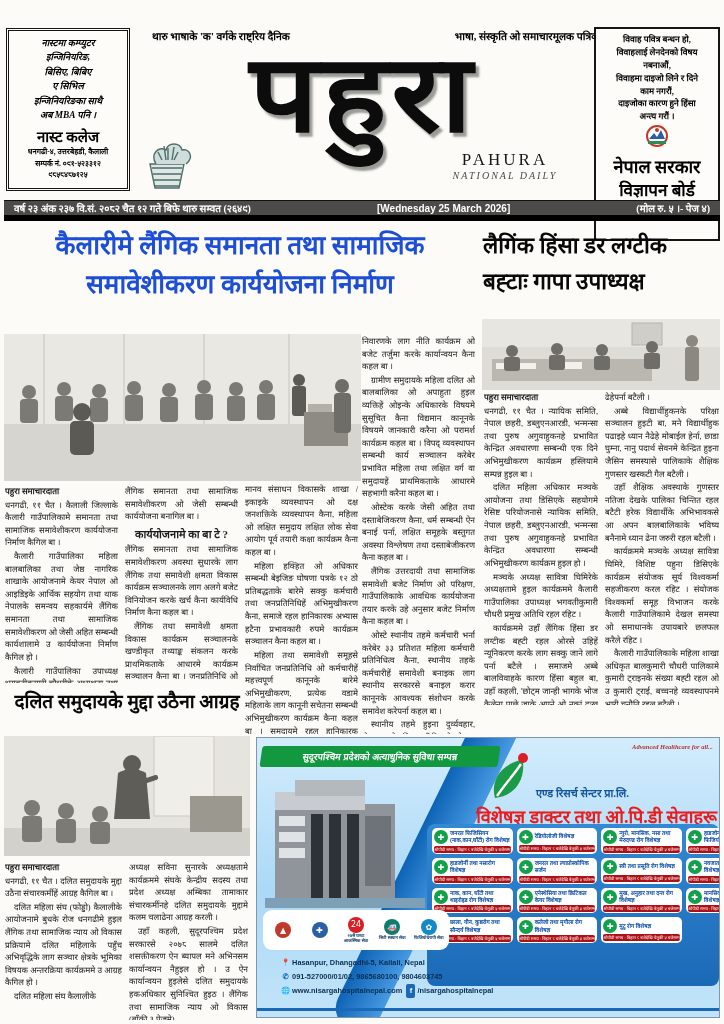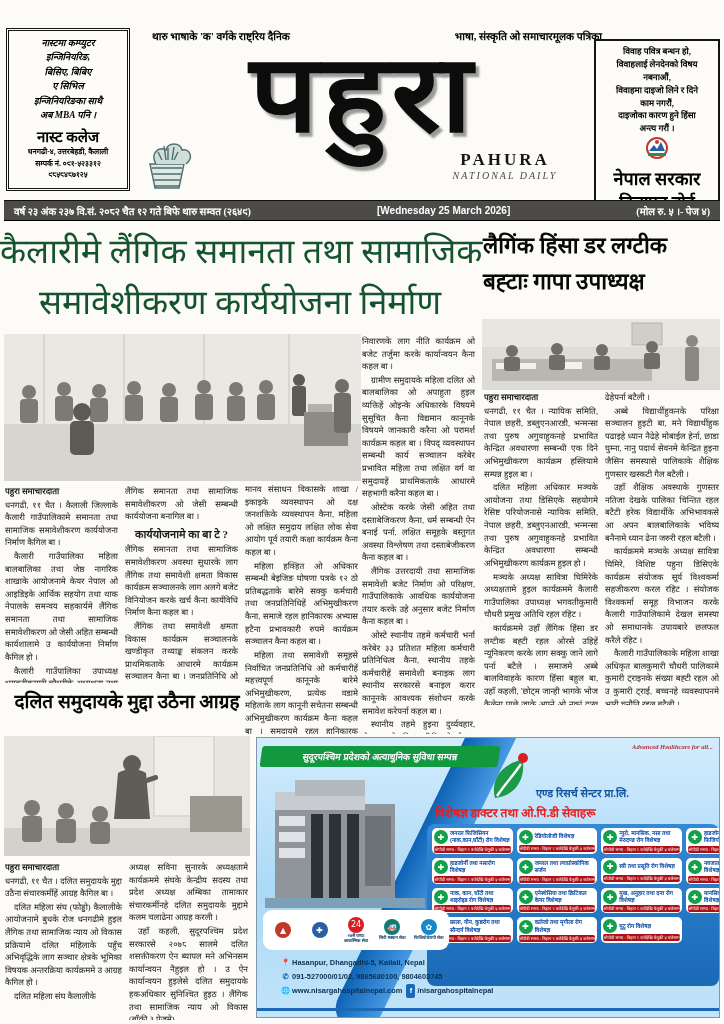--- a/index.html
+++ b/index.html
@@ -13,49 +13,49 @@
   .nast-name{font-size:15px;font-weight:800;margin-top:4px;}
   .nast-small{font-size:7.6px;font-weight:700;line-height:1.5;}
   .govt-box{border:2px solid #151515;background:#fdfcf9;text-align:center;box-sizing:border-box;padding:4px 2px;}
   .govt-lines div{font-size:8.6px;font-weight:700;line-height:1.5;}
   .govt-org1{font-size:18px;font-weight:800;margin-top:2px;}
   .govt-org2{font-size:17px;font-weight:800;}
   .taglines{display:flex;justify-content:space-between;font-size:10.5px;font-weight:700;}
   .logo-big{text-align:center;font-size:108px;font-weight:800;line-height:1.02;color:#0c0c0c;
             text-shadow:3px 4px 2px #9a9a96, -1px -1px 0 #fff;letter-spacing:4px;transform:scaleX(1.12);}
   .pahura-en{text-align:center;}
-  .pahura-en .en1{font-size:17px;font-weight:700;letter-spacing:3px;color:#161616;}
+  .pahura-en .en1{font-size:17px;font-weight:400;letter-spacing:3px;color:#161616;}
   .pahura-en .en2{font-size:10px;font-style:italic;color:#4c4c4c;letter-spacing:2px;}
 
   
   .datebar{background:#4c4b49;color:#fff;display:flex;justify-content:space-between;align-items:center;
-           padding:0 10px;font-size:10px;font-weight:700;box-sizing:border-box;border-top:1px solid #111;border-bottom:1px solid #000000;}
+           padding:0 10px;font-size:10px;font-weight:700;box-sizing:border-box;border-top:1px solid #111;border-bottom:6px solid #000000;}
 
   
-  .headline-xl{text-align:center;font-weight:400;font-size:34px;line-height:1.5;color:#14532d;}
+  .headline-xl{text-align:center;font-weight:700;font-size:26px;line-height:1.5;color:#1d4ed8;}
   .headline-lg{font-weight:800;font-size:22.5px;line-height:1.6;color:#080808;}
   .headline-md{text-align:center;font-weight:800;font-size:19px;color:#080808;white-space:nowrap;overflow:hidden;}
   .col{font-size:8.4px;line-height:1.5;text-align:justify;overflow:hidden;color:#1b1b1b;}
   .col p{margin:0 0 1px 0;text-indent:9px;}
   .col p.noindent{text-indent:0;}
   .byline{font-weight:700;text-indent:0 !important;}
   .subhead{font-size:11px;font-weight:800;text-align:center;text-indent:0 !important;margin:2px 0 !important;}
   .photo{display:block;}
 
   
   .ad{box-sizing:border-box;border:1px solid #7d98ac;background:linear-gradient(180deg,#d3ecfd 0%,#abd9f6 55%,#c2e4f9 100%);overflow:hidden;}
   .ad .swoosh{position:absolute;left:152px;top:-70px;width:46px;height:380px;border-radius:40px;
               background:linear-gradient(90deg,#0d63b5,#4899e2);transform:rotate(26deg);}
   .ad .ribbon{position:absolute;left:4px;top:8px;width:238px;height:21px;background:#12983f;color:#fff;
               font-size:9.3px;font-weight:800;display:flex;align-items:center;justify-content:center;
               transform:skewX(-8deg);border-radius:3px;font-family:"Liberation Sans",sans-serif;}
   .ad .en-tag{position:absolute;right:6px;top:5px;font-size:6.5px;font-style:italic;color:#b03434;font-weight:700;}
   .hosp-name{position:absolute;left:276px;top:15px;font-size:24px;font-weight:800;color:#14539f;white-space:nowrap;}
   .hosp-sub{position:absolute;left:279px;top:47px;font-size:11px;font-weight:700;color:#14539f;white-space:nowrap;}
-  .svc-head{position:absolute;left:178px;top:66px;width:282px;text-align:left;font-size:12px;font-weight:800;color:#e61e1e;white-space:nowrap;}
+  .svc-head{position:absolute;left:178px;top:66px;width:282px;text-align:right;font-size:18px;font-weight:800;color:#e61e1e;white-space:nowrap;}
   .card-bg{position:absolute;left:170px;top:86px;width:292px;height:162px;border-radius:8px;
            background:linear-gradient(180deg,#3389d3,#1a69b7);}
   .cards{position:absolute;left:175px;top:90px;width:284px;display:grid;grid-template-columns:repeat(4,1fr);gap:4px;}
   .card{background:#fff;border-radius:5px;padding:2px 2px 1px 2px;}
   .card .row{display:flex;align-items:center;gap:2px;}
   .card .ic{flex:0 0 14px;width:14px;height:14px;border-radius:50%;background:#13a04a;color:#fff;
             font-size:8px;display:flex;align-items:center;justify-content:center;font-family:"DejaVu Sans",sans-serif;}
   .card .lbl{font-size:5.7px;font-weight:700;color:#0f4fa8;line-height:1.3;font-family:"Liberation Sans",sans-serif;}
   .card .ban{margin-top:1px;background:#ad1116;color:#fff;font-size:4.2px;text-align:center;border-radius:2px;
              padding:1px 0;font-family:"Liberation Sans",sans-serif;white-space:nowrap;overflow:hidden;}
@@ -103,21 +103,21 @@
       <path d="M18 26 c-6-10 2-18 10-14 c2-8 14-8 16 0 c8-2 12 8 4 14" fill="#cfdeda"></path>
       <path d="M20 14 l4 8 M30 10 l0 12 M40 14 l-4 8 M26 8 l2 14 M36 9 l-2 13"></path>
     </g>
   </svg>
 
   <div class="abs pahura-en" style="left:420px;top:150px;width:170px;">
     <div class="en1">PAHURA</div>
     <div class="en2">NATIONAL DAILY</div>
   </div>
 
-  <div class="abs govt-box" style="left:594px;top:27px;width:126px;height:166px;margin-top:12px;">
+  <div class="abs govt-box" style="left:594px;top:27px;width:126px;height:214px;">
     <div class="govt-lines">
         <div>विवाह पवित्र बन्धन हो,</div>
         <div>विवाहलाई लेनदेनको विषय</div>
         <div>नबनाऔं,</div>
         <div>विवाहमा दाइजो लिने र दिने</div>
         <div>काम नगरौं,</div>
         <div>दाइजोका कारण हुने हिंसा</div>
         <div>अन्त्य गरौं ।</div>
       </div>
     <svg width="26" height="24" viewBox="0 0 26 24" style="margin-top:1px;">

